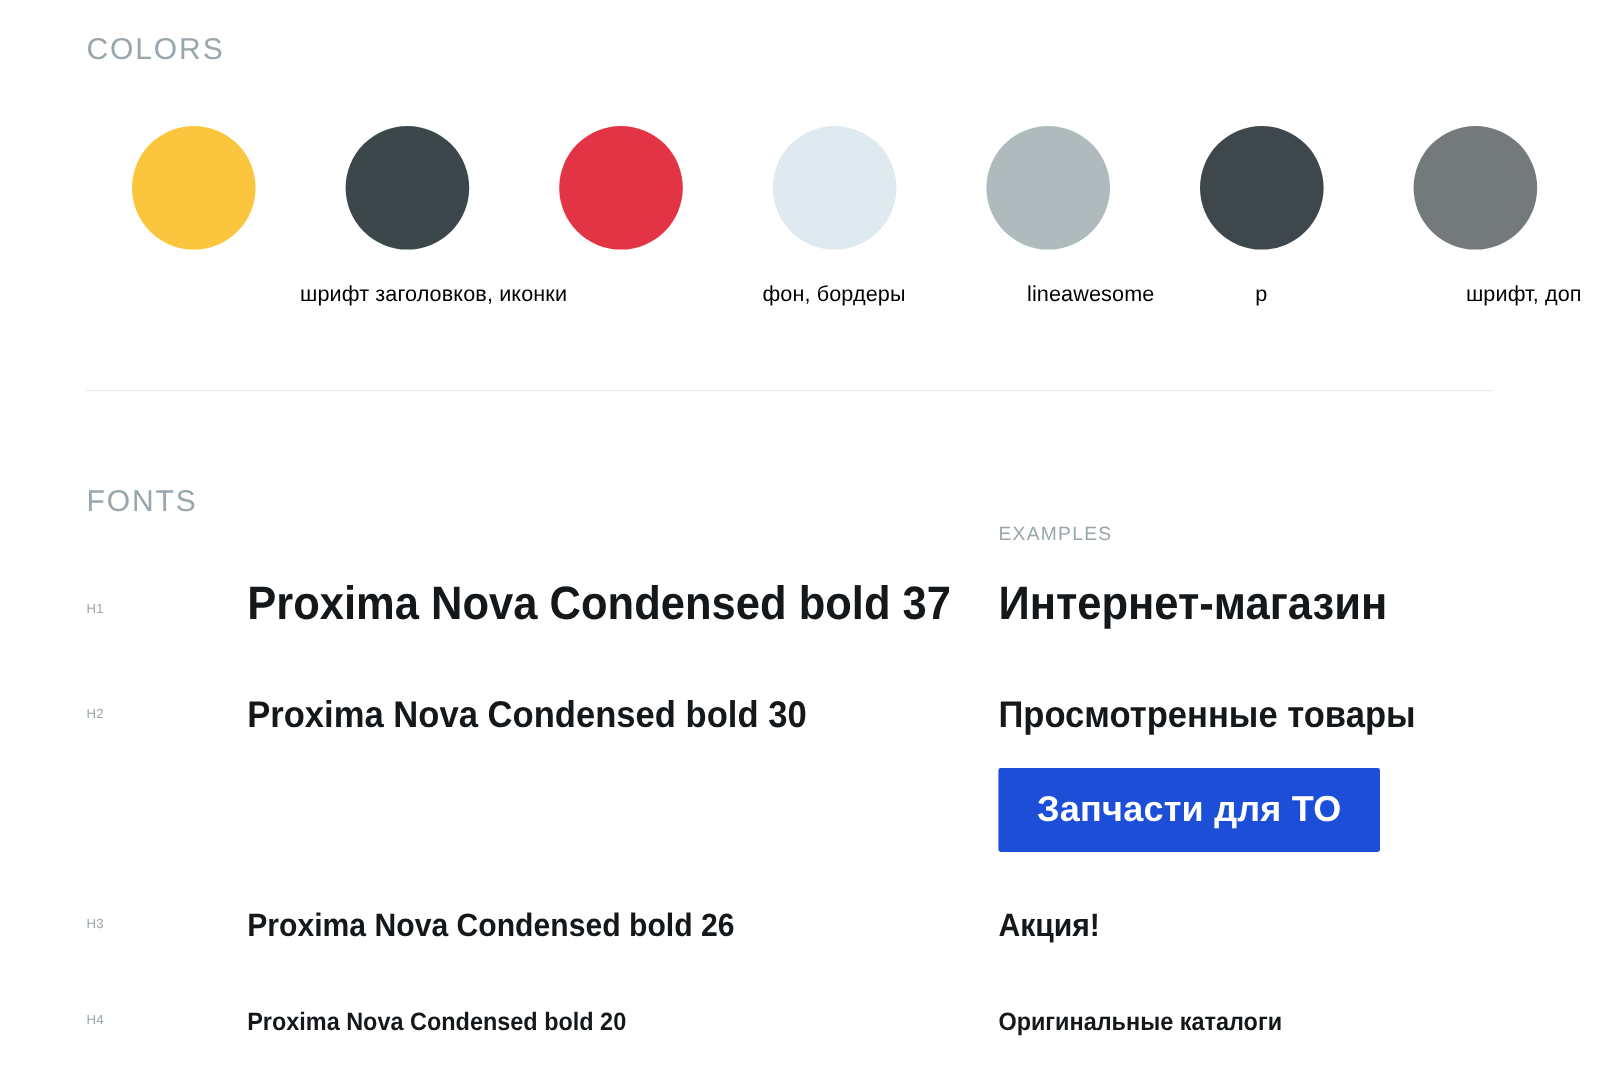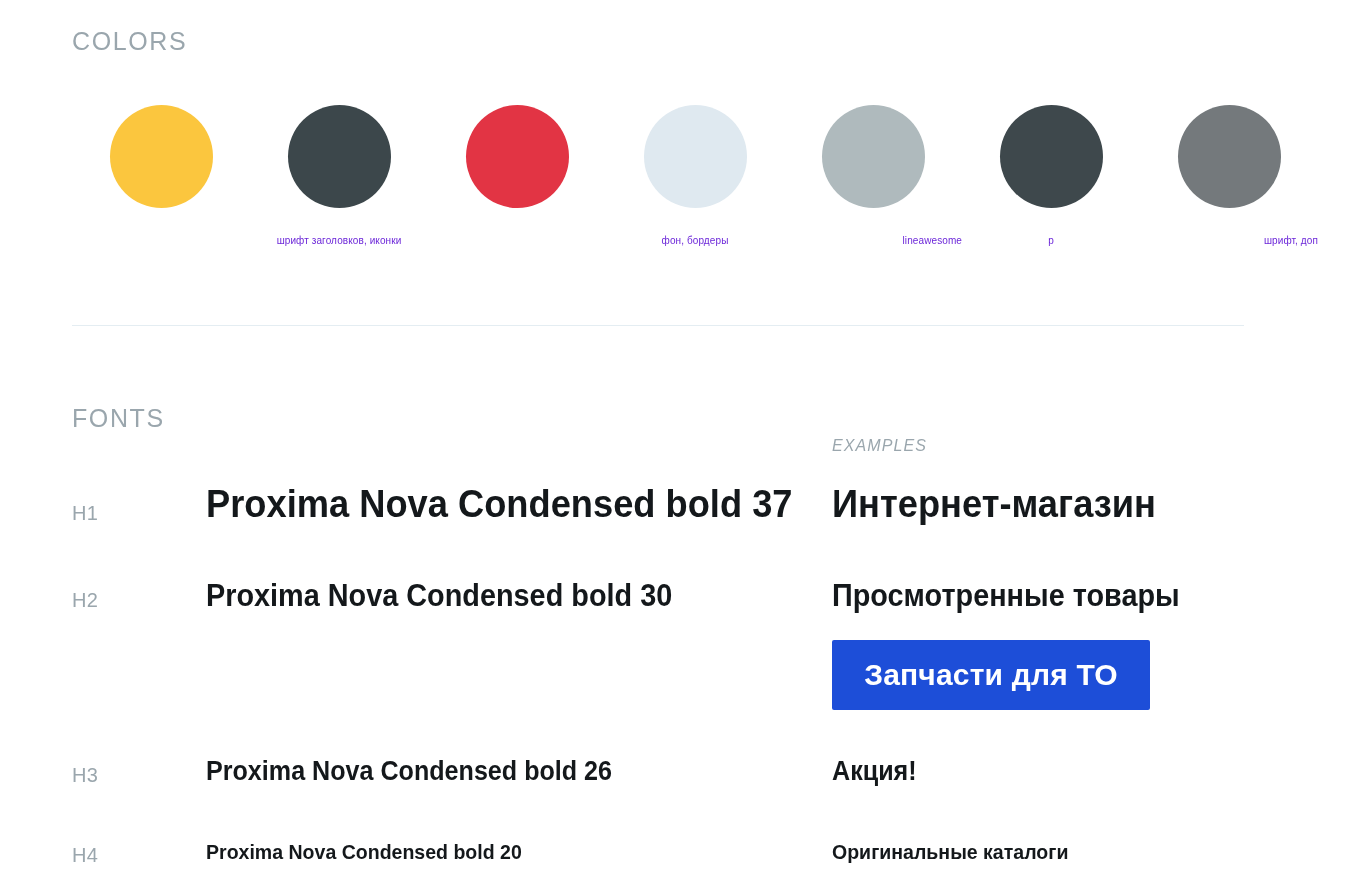--- a/index.html
+++ b/index.html
@@ -56,23 +56,23 @@
   .swatch .dot {
     width: 103px;
     height: 103px;
     border-radius: 50%;
     margin: 0 auto;
     display: block;
   }
   .swatch .caption {
     display: block;
     margin-top: 27px;
-    font-size: 10px;
+    font-size: 18px;
     font-weight: 400;
-    color: #6d28d9;
+    color: #000000;
     white-space: nowrap;
     letter-spacing: 0.1px;
   }
 
   
   .divider {
     position: absolute;
     left: 72px;
     top: 325px;
     width: 1172px;
@@ -84,32 +84,31 @@
   .examples-label {
     position: absolute;
     left: 832px;
     top: 437px;
     font-family: "Liberation Sans Narrow", "Liberation Sans", sans-serif;
     font-size: 16px;
     letter-spacing: 1.1px;
     color: #9aa6ad;
     text-transform: uppercase;
     white-space: nowrap;
-    font-style: italic;
   }
 
   .font-row {
     position: absolute;
     left: 72px;
     width: 1180px;
   }
   .font-row .level {
     position: absolute;
     left: 0;
-    font-size: 20px;
+    font-size: 11px;
     font-weight: 400;
     color: #9aa6ad;
     letter-spacing: 0.3px;
     white-space: nowrap;
   }
   .font-row .spec {
     position: absolute;
     left: 134px;
     font-family: "Liberation Sans Narrow", "Liberation Sans", sans-serif;
     font-weight: 700;

